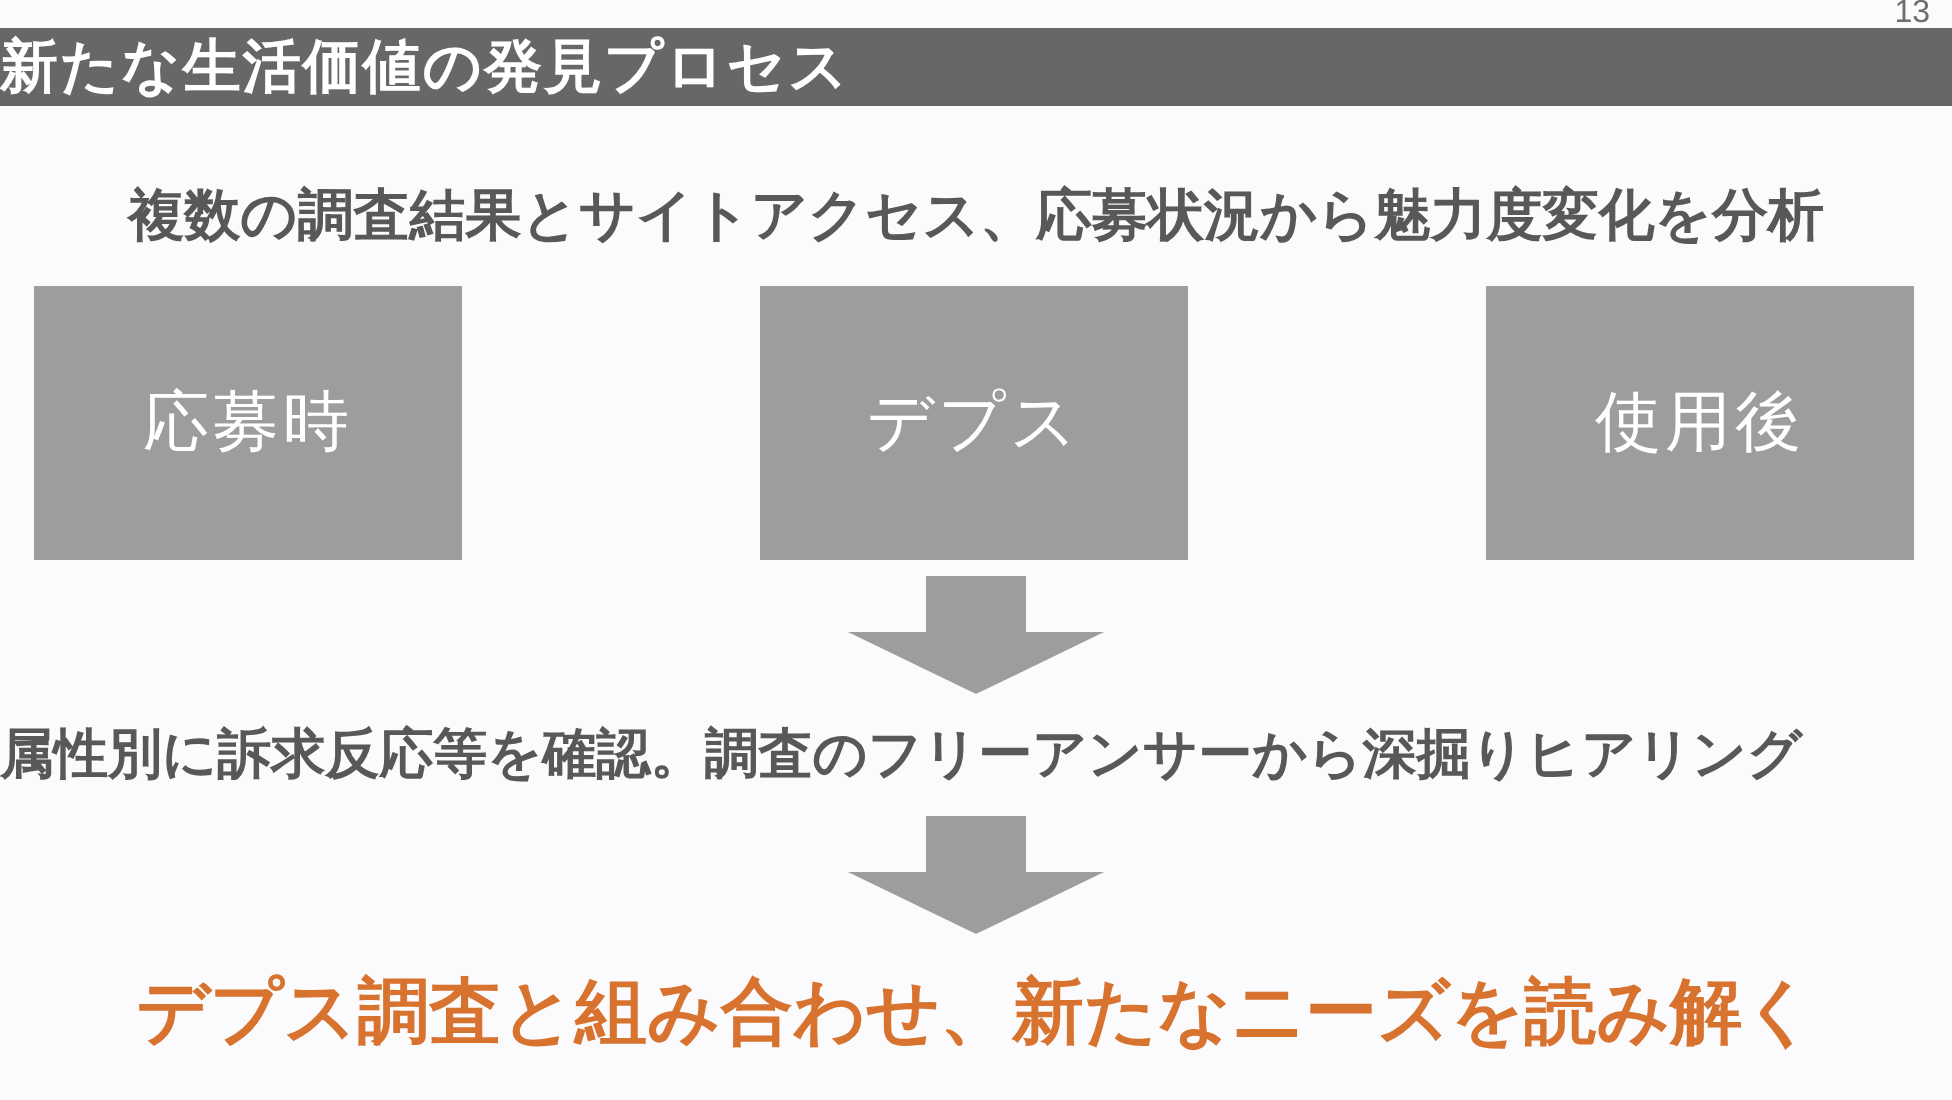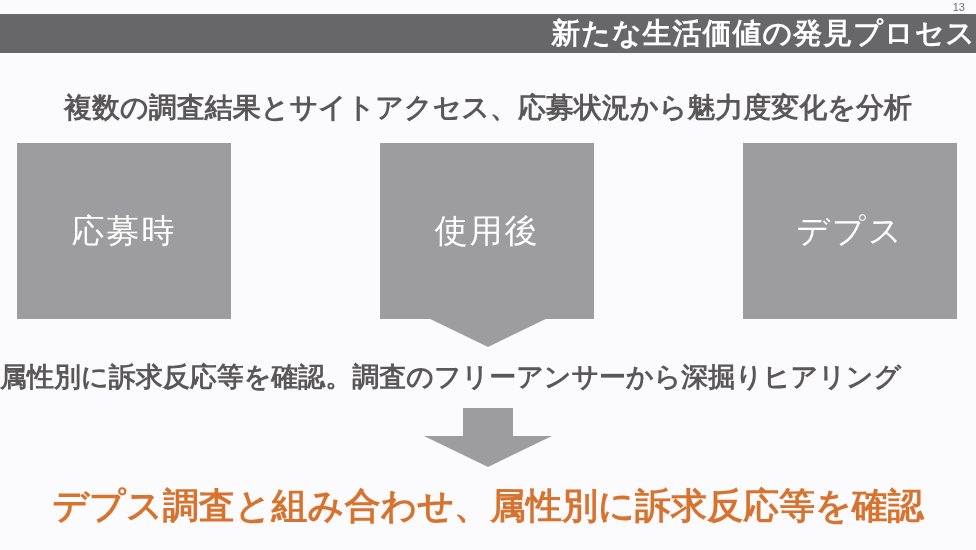--- a/index.html
+++ b/index.html
@@ -9,35 +9,35 @@
     height: 550px;
     background: var(--bg, #fbfbfd);
     overflow: hidden;
     font-family: "Liberation Sans", "DejaVu Sans", sans-serif;
   }
 
   .page-number {
     position: absolute;
     top: 0px;
     right: 11px;
-    font-size: 11px;
+    font-size: 16px;
     line-height: 14px;
     color: var(--pagenum, #6e6e6e);
   }
 
   .header-bar {
     position: absolute;
     top: 14px;
     left: 0;
     width: 976px;
     height: 39px;
     background: var(--header-bg, #676669);
     display: flex;
     align-items: center;
-    justify-content: flex-end;
+    justify-content: flex-start;
   }
   .header-title {
     color: #ffffff;
     font-size: 29px;
     font-weight: 700;
     letter-spacing: 1px;
     white-space: nowrap;
   }
 
   .intro-text {
@@ -56,21 +56,21 @@
     position: absolute;
     top: 143px;
     left: 17px;
     width: 940px;
     height: 137px;
     display: flex;
     justify-content: space-between;
   }
   .stage-box {
     width: 214px;
-    height: 176px;
+    height: 137px;
     background: var(--box-gray, #9d9c9e);
     display: flex;
     align-items: center;
     justify-content: center;
   }
   .stage-label {
     color: #ffffff;
     font-size: 33px;
     font-weight: 500;
     letter-spacing: 2px;
@@ -135,34 +135,34 @@
     <div class="header-title">新たな生活価値の発見プロセス</div>
   </div>
 
   <div class="intro-text">複数の調査結果とサイトアクセス、応募状況から魅力度変化を分析</div>
 
   <div class="stages-row">
     <div class="stage-box">
       <span class="stage-label">応募時</span>
     </div>
     <div class="stage-box">
-      <span class="stage-label">使用後</span>
+      <span class="stage-label">デプス</span>
     </div>
     <div class="stage-box">
-      <span class="stage-label">デプス</span>
+      <span class="stage-label">使用後</span>
     </div>
   </div>
 
   <div class="down-arrow first">
     <div class="arrow-stem"></div>
     <div class="arrow-head"></div>
   </div>
 
   <div class="middle-text">属性別に訴求反応等を確認。調査のフリーアンサーから深掘りヒアリング</div>
 
   <div class="down-arrow second">
     <div class="arrow-stem"></div>
     <div class="arrow-head"></div>
   </div>
 
-  <div class="conclusion-text">デプス調査と組み合わせ、属性別に訴求反応等を確認</div>
+  <div class="conclusion-text">デプス調査と組み合わせ、新たなニーズを読み解く</div>
 
 </div>
 
 </body></html>

